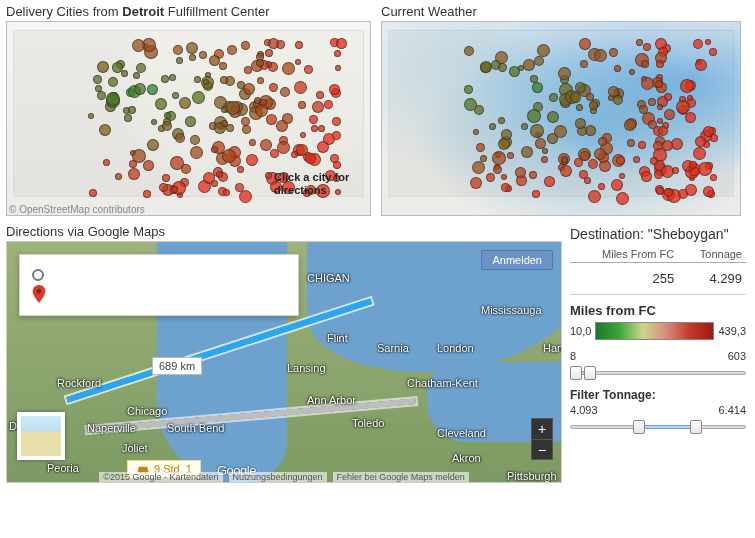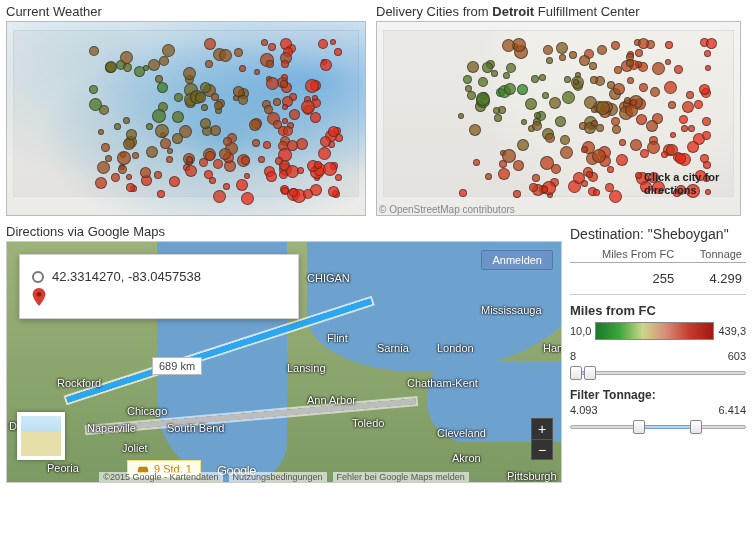--- a/index.html
+++ b/index.html
@@ -103,20 +103,222 @@
   .slider .track { position:absolute; left:0; right:0; top:7px; height:4px; background:#ddd; border:1px solid #aaa; border-radius:2px; }
   .slider .fill { position:absolute; top:7px; height:4px; background:#bcd3ec; border:1px solid #6fa3d6; border-radius:2px; }
   .slider .thumb { position:absolute; top:2px; width:12px; height:14px; background:linear-gradient(#fff,#e6e6e6); border:1px solid #888; border-radius:2px; cursor:pointer; }
 </style>
 </head>
 <body>
 
 <div class="page">
 
   <div class="row-top">
+    <div class="panel">
+      <div class="panel-title">
+        <span>Delivery Cities from </span><b>Detroit</b><span> Fulfillment Center</span>
+      </div>
+      <div class="mapbox" id="map1">
+        <div class="base-shape"></div>
+        <div class="dots" id="dots1">
+            <span style="left: 60.3126%; top: 52.8632%; width: 8px; height: 8px; background: rgba(135, 88, 30, 0.75);"></span>
+            <span style="left: 57.1503%; top: 48.5106%; width: 13px; height: 13px; background: rgba(117, 97, 31, 0.75);"></span>
+            <span style="left: 66.7748%; top: 40.8659%; width: 12px; height: 12px; background: rgba(148, 81, 28, 0.75);"></span>
+            <span style="left: 71.0989%; top: 14.1265%; width: 8px; height: 8px; background: rgba(188, 61, 24, 0.75);"></span>
+            <span style="left: 72.0112%; top: 20.6382%; width: 10px; height: 10px; background: rgba(185, 62, 24, 0.75);"></span>
+            <span style="left: 37.8301%; top: 12.0058%; width: 14px; height: 14px; background: rgba(151, 79, 28, 0.75);"></span>
+            <span style="left: 33.3453%; top: 43.5381%; width: 8px; height: 8px; background: rgba(106, 102, 32, 0.75);"></span>
+            <span style="left: 55.5218%; top: 52.025%; width: 8px; height: 8px; background: rgba(149, 81, 28, 0.75);"></span>
+            <span style="left: 37.3709%; top: 86.8495%; width: 8px; height: 8px; background: rgba(218, 46, 21, 0.75);"></span>
+            <span style="left: 64.0355%; top: 34.4311%; width: 12px; height: 12px; background: rgba(131, 90, 30, 0.75);"></span>
+            <span style="left: 50.8406%; top: 36.0045%; width: 13px; height: 13px; background: rgba(85, 113, 35, 0.75);"></span>
+            <span style="left: 42.6314%; top: 78.7301%; width: 8px; height: 8px; background: rgba(196, 57, 23, 0.75);"></span>
+            <span style="left: 67.6429%; top: 40.1389%; width: 11px; height: 11px; background: rgba(174, 68, 26, 0.75);"></span>
+            <span style="left: 34.6035%; top: 25.9098%; width: 7px; height: 7px; background: rgba(82, 114, 35, 0.75);"></span>
+            <span style="left: 26.9522%; top: 40.9811%; width: 11px; height: 11px; background: rgba(96, 107, 33, 0.75);"></span>
+            <span style="left: 89.1641%; top: 33.9949%; width: 10px; height: 10px; background: rgba(225, 42, 20, 0.75);"></span>
+            <span style="left: 56.8545%; top: 75.0744%; width: 10px; height: 10px; background: rgba(199, 56, 23, 0.75);"></span>
+            <span style="left: 44.5248%; top: 26.9359%; width: 7px; height: 7px; background: rgba(107, 101, 32, 0.75);"></span>
+            <span style="left: 44.9889%; top: 69.3323%; width: 14px; height: 14px; background: rgba(187, 61, 24, 0.75);"></span>
+            <span style="left: 87.4965%; top: 76.8316%; width: 11px; height: 11px; background: rgba(230, 40, 20, 0.75);"></span>
+            <span style="left: 64.5227%; top: 9.92764%; width: 9px; height: 9px; background: rgba(170, 70, 26, 0.75);"></span>
+            <span style="left: 40.8519%; top: 39.4846%; width: 12px; height: 12px; background: rgba(88, 111, 34, 0.75);"></span>
+            <span style="left: 44.721%; top: 84.5147%; width: 9px; height: 9px; background: rgba(192, 59, 24, 0.75);"></span>
+            <span style="left: 66.5402%; top: 43.2898%; width: 14px; height: 14px; background: rgba(139, 86, 29, 0.75);"></span>
+            <span style="left: 58.0302%; top: 77.785%; width: 10px; height: 10px; background: rgba(215, 48, 22, 0.75);"></span>
+            <span style="left: 33.7056%; top: 71.4571%; width: 8px; height: 8px; background: rgba(192, 59, 24, 0.75);"></span>
+            <span style="left: 24.7446%; top: 20.3556%; width: 12px; height: 12px; background: rgba(123, 94, 31, 0.75);"></span>
+            <span style="left: 71.2801%; top: 77.5669%; width: 13px; height: 13px; background: rgba(220, 45, 21, 0.75);"></span>
+            <span style="left: 37.235%; top: 10.9921%; width: 6px; height: 6px; background: rgba(111, 99, 32, 0.75);"></span>
+            <span style="left: 63.3871%; top: 74.4585%; width: 7px; height: 7px; background: rgba(228, 41, 20, 0.75);"></span>
+            <span style="left: 60.5516%; top: 12.1636%; width: 10px; height: 10px; background: rgba(154, 78, 28, 0.75);"></span>
+            <span style="left: 28.4529%; top: 36.453%; width: 8px; height: 8px; background: rgba(63, 124, 37, 0.75);"></span>
+            <span style="left: 79.3316%; top: 18.9318%; width: 6px; height: 6px; background: rgba(189, 60, 24, 0.75);"></span>
+            <span style="left: 68.9842%; top: 14.9084%; width: 7px; height: 7px; background: rgba(177, 67, 25, 0.75);"></span>
+            <span style="left: 59.4888%; top: 41.1732%; width: 12px; height: 12px; background: rgba(111, 99, 32, 0.75);"></span>
+            <span style="left: 57.7036%; top: 67.1087%; width: 13px; height: 13px; background: rgba(173, 69, 26, 0.75);"></span>
+            <span style="left: 74.8148%; top: 59.1348%; width: 9px; height: 9px; background: rgba(192, 59, 24, 0.75);"></span>
+            <span style="left: 29.6158%; top: 78.4859%; width: 7px; height: 7px; background: rgba(174, 68, 26, 0.75);"></span>
+            <span style="left: 38.6253%; top: 32.3227%; width: 11px; height: 11px; background: rgba(46, 132, 38, 0.75);"></span>
+            <span style="left: 56.9021%; top: 38.1759%; width: 13px; height: 13px; background: rgba(128, 91, 30, 0.75);"></span>
+            <span style="left: 62.8004%; top: 41.7246%; width: 13px; height: 13px; background: rgba(128, 91, 30, 0.75);"></span>
+            <span style="left: 71.3858%; top: 47.9071%; width: 11px; height: 11px; background: rgba(199, 56, 23, 0.75);"></span>
+            <span style="left: 58.1755%; top: 85.3652%; width: 9px; height: 9px; background: rgba(230, 40, 20, 0.75);"></span>
+            <span style="left: 60.7913%; top: 64.2226%; width: 13px; height: 13px; background: rgba(194, 58, 24, 0.75);"></span>
+            <span style="left: 63.9071%; top: 87.1951%; width: 13px; height: 13px; background: rgba(230, 40, 20, 0.75);"></span>
+            <span style="left: 56.9508%; top: 14.036%; width: 10px; height: 10px; background: rgba(176, 67, 25, 0.75);"></span>
+            <span style="left: 70.776%; top: 39.3131%; width: 12px; height: 12px; background: rgba(183, 64, 25, 0.75);"></span>
+            <span style="left: 61.0954%; top: 43.5202%; width: 12px; height: 12px; background: rgba(162, 74, 27, 0.75);"></span>
+            <span style="left: 27.3289%; top: 37.5216%; width: 14px; height: 14px; background: rgba(79, 115, 35, 0.75);"></span>
+            <span style="left: 71.1874%; top: 20.3296%; width: 7px; height: 7px; background: rgba(189, 61, 24, 0.75);"></span>
+            <span style="left: 39.6965%; top: 50.2157%; width: 6px; height: 6px; background: rgba(97, 107, 33, 0.75);"></span>
+            <span style="left: 89.4176%; top: 49.1553%; width: 9px; height: 9px; background: rgba(212, 49, 22, 0.75);"></span>
+            <span style="left: 38.4349%; top: 60.6053%; width: 12px; height: 12px; background: rgba(124, 93, 31, 0.75);"></span>
+            <span style="left: 47.5435%; top: 80.6149%; width: 9px; height: 9px; background: rgba(211, 49, 22, 0.75);"></span>
+            <span style="left: 81.7339%; top: 22.2706%; width: 9px; height: 9px; background: rgba(202, 54, 23, 0.75);"></span>
+            <span style="left: 85.5586%; top: 53.4736%; width: 7px; height: 7px; background: rgba(207, 52, 22, 0.75);"></span>
+            <span style="left: 59.9388%; top: 28.0511%; width: 10px; height: 10px; background: rgba(133, 89, 30, 0.75);"></span>
+            <span style="left: 49.3467%; top: 10.2006%; width: 12px; height: 12px; background: rgba(125, 93, 31, 0.75);"></span>
+            <span style="left: 58.0279%; top: 52.2678%; width: 7px; height: 7px; background: rgba(167, 71, 26, 0.75);"></span>
+            <span style="left: 54.54%; top: 25.8577%; width: 6px; height: 6px; background: rgba(119, 96, 31, 0.75);"></span>
+            <span style="left: 33.8829%; top: 66.2788%; width: 6px; height: 6px; background: rgba(173, 69, 26, 0.75);"></span>
+            <span style="left: 63.3691%; top: 30.3213%; width: 8px; height: 8px; background: rgba(139, 85, 29, 0.75);"></span>
+            <span style="left: 75.771%; top: 47.368%; width: 11px; height: 11px; background: rgba(178, 66, 25, 0.75);"></span>
+            <span style="left: 85.1262%; top: 83.8385%; width: 14px; height: 14px; background: rgba(230, 40, 20, 0.75);"></span>
+            <span style="left: 80.0648%; top: 40.9674%; width: 8px; height: 8px; background: rgba(180, 65, 25, 0.75);"></span>
+            <span style="left: 34.4405%; top: 65.9153%; width: 14px; height: 14px; background: rgba(158, 76, 27, 0.75);"></span>
+            <span style="left: 45.4123%; top: 36.213%; width: 7px; height: 7px; background: rgba(80, 115, 35, 0.75);"></span>
+            <span style="left: 87.1076%; top: 57.5394%; width: 12px; height: 12px; background: rgba(230, 40, 20, 0.75);"></span>
+            <span style="left: 45.4299%; top: 54.833%; width: 12px; height: 12px; background: rgba(108, 101, 32, 0.75);"></span>
+            <span style="left: 89.5443%; top: 56.7356%; width: 9px; height: 9px; background: rgba(230, 40, 20, 0.75);"></span>
+            <span style="left: 64.6452%; top: 53.3707%; width: 9px; height: 9px; background: rgba(148, 81, 28, 0.75);"></span>
+            <span style="left: 81.4848%; top: 67.4544%; width: 10px; height: 10px; background: rgba(230, 40, 20, 0.75);"></span>
+            <span style="left: 68.103%; top: 38.7397%; width: 7px; height: 7px; background: rgba(141, 85, 29, 0.75);"></span>
+            <span style="left: 52.6653%; top: 81.7946%; width: 13px; height: 13px; background: rgba(228, 41, 20, 0.75);"></span>
+            <span style="left: 57.603%; top: 77.1128%; width: 7px; height: 7px; background: rgba(205, 52, 22, 0.75);"></span>
+            <span style="left: 85.2119%; top: 35.5586%; width: 8px; height: 8px; background: rgba(203, 53, 23, 0.75);"></span>
+            <span style="left: 27.2595%; top: 36.1444%; width: 14px; height: 14px; background: rgba(72, 119, 36, 0.75);"></span>
+            <span style="left: 80.7825%; top: 57.1416%; width: 6px; height: 6px; background: rgba(220, 45, 21, 0.75);"></span>
+            <span style="left: 58.4656%; top: 20.5257%; width: 8px; height: 8px; background: rgba(142, 84, 29, 0.75);"></span>
+            <span style="left: 42.9351%; top: 49.7534%; width: 8px; height: 8px; background: rgba(112, 99, 32, 0.75);"></span>
+            <span style="left: 66.5832%; top: 60.8741%; width: 7px; height: 7px; background: rgba(185, 62, 24, 0.75);"></span>
+            <span style="left: 22.2966%; top: 46.9743%; width: 6px; height: 6px; background: rgba(109, 101, 32, 0.75);"></span>
+            <span style="left: 68.704%; top: 15.9551%; width: 8px; height: 8px; background: rgba(158, 76, 27, 0.75);"></span>
+            <span style="left: 56.4231%; top: 61.6437%; width: 13px; height: 13px; background: rgba(187, 61, 24, 0.75);"></span>
+            <span style="left: 37.1152%; top: 8.23765%; width: 14px; height: 14px; background: rgba(158, 76, 27, 0.75);"></span>
+            <span style="left: 82.8241%; top: 68.0826%; width: 13px; height: 13px; background: rgba(230, 40, 20, 0.75);"></span>
+            <span style="left: 24.2397%; top: 32.7836%; width: 7px; height: 7px; background: rgba(96, 107, 33, 0.75);"></span>
+            <span style="left: 69.3957%; top: 37.6492%; width: 14px; height: 14px; background: rgba(155, 77, 27, 0.75);"></span>
+            <span style="left: 67.1731%; top: 19.4695%; width: 12px; height: 12px; background: rgba(178, 66, 25, 0.75);"></span>
+            <span style="left: 23.6608%; top: 27.6272%; width: 9px; height: 9px; background: rgba(79, 115, 35, 0.75);"></span>
+            <span style="left: 27.7902%; top: 28.5422%; width: 10px; height: 10px; background: rgba(86, 112, 34, 0.75);"></span>
+            <span style="left: 62.7971%; top: 83.4489%; width: 9px; height: 9px; background: rgba(213, 48, 22, 0.75);"></span>
+            <span style="left: 30.0148%; top: 19.5079%; width: 9px; height: 9px; background: rgba(89, 110, 34, 0.75);"></span>
+            <span style="left: 32.67%; top: 34.25%; width: 9px; height: 9px; background: rgba(43, 134, 39, 0.75);"></span>
+            <span style="left: 48.0459%; top: 73.3543%; width: 10px; height: 10px; background: rgba(183, 64, 25, 0.75);"></span>
+            <span style="left: 85.3547%; top: 61.7589%; width: 12px; height: 12px; background: rgba(230, 40, 20, 0.75);"></span>
+            <span style="left: 58.6105%; top: 28.106%; width: 8px; height: 8px; background: rgba(148, 81, 28, 0.75);"></span>
+            <span style="left: 68.4256%; top: 42.5189%; width: 13px; height: 13px; background: rgba(163, 74, 27, 0.75);"></span>
+            <span style="left: 32.2002%; top: 47.7136%; width: 8px; height: 8px; background: rgba(93, 109, 34, 0.75);"></span>
+            <span style="left: 78.6936%; top: 63.4434%; width: 12px; height: 12px; background: rgba(207, 52, 22, 0.75);"></span>
+            <span style="left: 31.8716%; top: 44.2761%; width: 7px; height: 7px; background: rgba(99, 105, 33, 0.75);"></span>
+            <span style="left: 54.0374%; top: 30.7054%; width: 10px; height: 10px; background: rgba(92, 109, 34, 0.75);"></span>
+            <span style="left: 75.305%; top: 33.5957%; width: 10px; height: 10px; background: rgba(161, 75, 27, 0.75);"></span>
+            <span style="left: 57.1434%; top: 51.9592%; width: 12px; height: 12px; background: rgba(120, 95, 31, 0.75);"></span>
+            <span style="left: 56.1749%; top: 64.0676%; width: 7px; height: 7px; background: rgba(183, 63, 25, 0.75);"></span>
+            <span style="left: 89.7975%; top: 71.8961%; width: 8px; height: 8px; background: rgba(230, 40, 20, 0.75);"></span>
+            <span style="left: 47.26%; top: 38.9016%; width: 12px; height: 12px; background: rgba(116, 97, 31, 0.75);"></span>
+            <span style="left: 83.9683%; top: 41.1334%; width: 12px; height: 12px; background: rgba(207, 51, 22, 0.75);"></span>
+            <span style="left: 37.3437%; top: 71.678%; width: 11px; height: 11px; background: rgba(176, 67, 25, 0.75);"></span>
+            <span style="left: 50.3727%; top: 58.4366%; width: 10px; height: 10px; background: rgba(124, 93, 31, 0.75);"></span>
+            <span style="left: 52.831%; top: 15.2363%; width: 8px; height: 8px; background: rgba(141, 84, 29, 0.75);"></span>
+            <span style="left: 22.6717%; top: 86.2747%; width: 8px; height: 8px; background: rgba(230, 40, 20, 0.75);"></span>
+            <span style="left: 42.7692%; top: 83.8975%; width: 12px; height: 12px; background: rgba(200, 55, 23, 0.75);"></span>
+            <span style="left: 69.5936%; top: 39.7095%; width: 7px; height: 7px; background: rgba(184, 63, 25, 0.75);"></span>
+            <span style="left: 34.4166%; top: 9.01955%; width: 13px; height: 13px; background: rgba(150, 80, 28, 0.75);"></span>
+            <span style="left: 70.9089%; top: 8.61763%; width: 7px; height: 7px; background: rgba(173, 68, 26, 0.75);"></span>
+            <span style="left: 46.7509%; top: 87.8865%; width: 6px; height: 6px; background: rgba(204, 53, 23, 0.75);"></span>
+            <span style="left: 41.7285%; top: 53.2459%; width: 7px; height: 7px; background: rgba(123, 94, 31, 0.75);"></span>
+            <span style="left: 43.7454%; top: 45.9304%; width: 10px; height: 10px; background: rgba(79, 115, 35, 0.75);"></span>
+            <span style="left: 25.2281%; top: 53.1005%; width: 12px; height: 12px; background: rgba(131, 89, 30, 0.75);"></span>
+            <span style="left: 88.8166%; top: 32.287%; width: 11px; height: 11px; background: rgba(230, 40, 20, 0.75);"></span>
+            <span style="left: 74.0436%; top: 9.16907%; width: 9px; height: 9px; background: rgba(186, 62, 24, 0.75);"></span>
+            <span style="left: 61.2823%; top: 68.6848%; width: 12px; height: 12px; background: rgba(196, 57, 23, 0.75);"></span>
+            <span style="left: 89.924%; top: 79.4763%; width: 7px; height: 7px; background: rgba(230, 40, 20, 0.75);"></span>
+            <span style="left: 72.1402%; top: 31.667%; width: 9px; height: 9px; background: rgba(189, 60, 24, 0.75);"></span>
+            <span style="left: 53.3838%; top: 27.9729%; width: 13px; height: 13px; background: rgba(109, 101, 32, 0.75);"></span>
+            <span style="left: 88.8589%; top: 8.14712%; width: 9px; height: 9px; background: rgba(230, 40, 20, 0.75);"></span>
+            <span style="left: 81.6419%; top: 86.7575%; width: 8px; height: 8px; background: rgba(230, 40, 20, 0.75);"></span>
+            <span style="left: 50.3884%; top: 64.298%; width: 13px; height: 13px; background: rgba(164, 73, 27, 0.75);"></span>
+            <span style="left: 64.9709%; top: 31.6327%; width: 12px; height: 12px; background: rgba(167, 71, 26, 0.75);"></span>
+            <span style="left: 82.0355%; top: 67.774%; width: 11px; height: 11px; background: rgba(230, 40, 20, 0.75);"></span>
+            <span style="left: 26.5358%; top: 70.9935%; width: 7px; height: 7px; background: rgba(198, 56, 23, 0.75);"></span>
+            <span style="left: 58.8999%; top: 43.2665%; width: 7px; height: 7px; background: rgba(130, 90, 30, 0.75);"></span>
+            <span style="left: 51.4442%; top: 28.0497%; width: 7px; height: 7px; background: rgba(99, 105, 33, 0.75);"></span>
+            <span style="left: 35.6176%; top: 21.3927%; width: 10px; height: 10px; background: rgba(87, 111, 34, 0.75);"></span>
+            <span style="left: 50.0113%; top: 16.3817%; width: 7px; height: 7px; background: rgba(141, 85, 29, 0.75);"></span>
+            <span style="left: 29.0282%; top: 20.918%; width: 11px; height: 11px; background: rgba(84, 113, 35, 0.75);"></span>
+            <span style="left: 49.1513%; top: 48.8289%; width: 11px; height: 11px; background: rgba(97, 106, 33, 0.75);"></span>
+            <span style="left: 82.3409%; top: 84.3117%; width: 10px; height: 10px; background: rgba(230, 40, 20, 0.75);"></span>
+            <span style="left: 69.5306%; top: 19.7123%; width: 10px; height: 10px; background: rgba(196, 57, 23, 0.75);"></span>
+            <span style="left: 43.3288%; top: 46.6355%; width: 7px; height: 7px; background: rgba(79, 115, 35, 0.75);"></span>
+            <span style="left: 69.8065%; top: 60.3899%; width: 12px; height: 12px; background: rgba(178, 66, 25, 0.75);"></span>
+            <span style="left: 74.5832%; top: 77.7658%; width: 11px; height: 11px; background: rgba(230, 40, 20, 0.75);"></span>
+            <span style="left: 65.8777%; top: 68.1457%; width: 12px; height: 12px; background: rgba(220, 45, 21, 0.75);"></span>
+            <span style="left: 53.9677%; top: 77.9496%; width: 12px; height: 12px; background: rgba(217, 47, 21, 0.75);"></span>
+            <span style="left: 90.5599%; top: 8.41187%; width: 11px; height: 11px; background: rgba(230, 40, 20, 0.75);"></span>
+            <span style="left: 90.4466%; top: 86.6931%; width: 6px; height: 6px; background: rgba(230, 40, 20, 0.75);"></span>
+            <span style="left: 79.0446%; top: 30.3241%; width: 13px; height: 13px; background: rgba(205, 53, 23, 0.75);"></span>
+            <span style="left: 31.3096%; top: 24.9839%; width: 7px; height: 7px; background: rgba(104, 103, 33, 0.75);"></span>
+            <span style="left: 33.2325%; top: 75.6108%; width: 12px; height: 12px; background: rgba(200, 55, 23, 0.75);"></span>
+            <span style="left: 59.0445%; top: 50.8467%; width: 7px; height: 7px; background: rgba(156, 77, 27, 0.75);"></span>
+            <span style="left: 75.7953%; top: 20.8152%; width: 13px; height: 13px; background: rgba(175, 68, 26, 0.75);"></span>
+            <span style="left: 71.8348%; top: 8.23217%; width: 11px; height: 11px; background: rgba(186, 62, 24, 0.75);"></span>
+            <span style="left: 33.2725%; top: 32.8508%; width: 13px; height: 13px; background: rgba(60, 125, 37, 0.75);"></span>
+            <span style="left: 64.4982%; top: 49.239%; width: 9px; height: 9px; background: rgba(173, 69, 26, 0.75);"></span>
+            <span style="left: 46.6426%; top: 17.8906%; width: 7px; height: 7px; background: rgba(102, 104, 33, 0.75);"></span>
+            <span style="left: 54.067%; top: 29.6698%; width: 6px; height: 6px; background: rgba(123, 94, 31, 0.75);"></span>
+            <span style="left: 41.7804%; top: 83.5888%; width: 9px; height: 9px; background: rgba(205, 53, 23, 0.75);"></span>
+            <span style="left: 71.1043%; top: 77.9194%; width: 7px; height: 7px; background: rgba(220, 45, 21, 0.75);"></span>
+            <span style="left: 90.1769%; top: 14.6368%; width: 7px; height: 7px; background: rgba(230, 40, 20, 0.75);"></span>
+            <span style="left: 55.5112%; top: 17.1979%; width: 11px; height: 11px; background: rgba(146, 82, 28, 0.75);"></span>
+            <span style="left: 56.2204%; top: 81.6519%; width: 7px; height: 7px; background: rgba(202, 54, 23, 0.75);"></span>
+            <span style="left: 61.5991%; top: 41.0854%; width: 12px; height: 12px; background: rgba(157, 76, 27, 0.75);"></span>
+            <span style="left: 79.662%; top: 63.3995%; width: 12px; height: 12px; background: rgba(204, 53, 23, 0.75);"></span>
+            <span style="left: 45.3695%; top: 82.4215%; width: 14px; height: 14px; background: rgba(217, 46, 21, 0.75);"></span>
+            <span style="left: 72.3195%; top: 82.3488%; width: 12px; height: 12px; background: rgba(230, 40, 20, 0.75);"></span>
+            <span style="left: 24.778%; top: 35.5271%; width: 9px; height: 9px; background: rgba(92, 109, 34, 0.75);"></span>
+            <span style="left: 83.6606%; top: 53.5614%; width: 7px; height: 7px; background: rgba(211, 49, 22, 0.75);"></span>
+            <span style="left: 34.9467%; top: 31.7603%; width: 12px; height: 12px; background: rgba(72, 119, 36, 0.75);"></span>
+            <span style="left: 78.2017%; top: 66.9139%; width: 7px; height: 7px; background: rgba(230, 40, 20, 0.75);"></span>
+            <span style="left: 83.3126%; top: 48.405%; width: 9px; height: 9px; background: rgba(230, 40, 20, 0.75);"></span>
+            <span style="left: 65.2973%; top: 22.6533%; width: 8px; height: 8px; background: rgba(177, 67, 25, 0.75);"></span>
+            <span style="left: 74.0404%; top: 50.8933%; width: 12px; height: 12px; background: rgba(170, 70, 26, 0.75);"></span>
+            <span style="left: 87.373%; top: 40.2857%; width: 9px; height: 9px; background: rgba(230, 40, 20, 0.75);"></span>
+            <span style="left: 68.8828%; top: 28.3611%; width: 7px; height: 7px; background: rgba(163, 74, 27, 0.75);"></span>
+            <span style="left: 60.2045%; top: 40.7987%; width: 14px; height: 14px; background: rgba(136, 87, 29, 0.75);"></span>
+            <span style="left: 75.8535%; top: 82.5367%; width: 13px; height: 13px; background: rgba(230, 40, 20, 0.75);"></span>
+            <span style="left: 90.3033%; top: 22.2171%; width: 6px; height: 6px; background: rgba(218, 46, 21, 0.75);"></span>
+            <span style="left: 79.3963%; top: 9.96331%; width: 8px; height: 8px; background: rgba(217, 47, 21, 0.75);"></span>
+            <span style="left: 88.87%; top: 68.4914%; width: 9px; height: 9px; background: rgba(230, 40, 20, 0.75);"></span>
+            <span style="left: 46.4119%; top: 57.5545%; width: 10px; height: 10px; background: rgba(138, 86, 29, 0.75);"></span>
+            <span style="left: 45.6699%; top: 11.7205%; width: 10px; height: 10px; background: rgba(150, 80, 28, 0.75);"></span>
+            <span style="left: 42.7821%; top: 51.4832%; width: 10px; height: 10px; background: rgba(122, 94, 31, 0.75);"></span>
+            <span style="left: 42.327%; top: 27.7068%; width: 8px; height: 8px; background: rgba(82, 114, 35, 0.75);"></span>
+            <span style="left: 68.6974%; top: 19.4036%; width: 8px; height: 8px; background: rgba(150, 80, 28, 0.75);"></span>
+            <span style="left: 45.1012%; top: 84.8453%; width: 7px; height: 7px; background: rgba(215, 48, 22, 0.75);"></span>
+            <span style="left: 59.3332%; top: 66.0072%; width: 14px; height: 14px; background: rgba(170, 70, 26, 0.75);"></span>
+            <span style="left: 59.4785%; top: 86.346%; width: 7px; height: 7px; background: rgba(230, 40, 20, 0.75);"></span>
+            <span style="left: 74.4151%; top: 61.9112%; width: 13px; height: 13px; background: rgba(186, 62, 24, 0.75);"></span>
+            <span style="left: 72.4998%; top: 65.7891%; width: 9px; height: 9px; background: rgba(230, 40, 20, 0.75);"></span>
+          </div>
+        <div class="hint" style="width:90px;">Click a city for directions</div>
+        <div class="osm">© OpenStreetMap contributors</div>
+      </div>
+    </div>
     <div class="panel">
       <div class="panel-title">Current Weather</div>
       <div class="mapbox weather" id="map2">
         <div class="base-shape"></div>
         <div class="weatherlayer"></div>
         <div class="dots" id="dots2">
             <span style="left: 75.599%; top: 54.0998%; width: 10px; height: 10px; background: rgba(218, 46, 21, 0.75);"></span>
             <span style="left: 33.3403%; top: 78.8831%; width: 6px; height: 6px; background: rgba(183, 63, 25, 0.75);"></span>
             <span style="left: 54.8137%; top: 32.226%; width: 13px; height: 13px; background: rgba(133, 88, 30, 0.75);"></span>
             <span style="left: 31.627%; top: 67.215%; width: 6px; height: 6px; background: rgba(169, 71, 26, 0.75);"></span>
@@ -302,222 +504,20 @@
             <span style="left: 85.8922%; top: 71.9064%; width: 8px; height: 8px; background: rgba(230, 40, 20, 0.75);"></span>
             <span style="left: 37.1308%; top: 74.9612%; width: 11px; height: 11px; background: rgba(173, 69, 26, 0.75);"></span>
             <span style="left: 76.207%; top: 30.2795%; width: 8px; height: 8px; background: rgba(187, 62, 24, 0.75);"></span>
             <span style="left: 72.3823%; top: 28.7253%; width: 13px; height: 13px; background: rgba(191, 60, 24, 0.75);"></span>
             <span style="left: 50.0544%; top: 69.311%; width: 7px; height: 7px; background: rgba(169, 70, 26, 0.75);"></span>
             <span style="left: 67.7126%; top: 50.3083%; width: 12px; height: 12px; background: rgba(150, 80, 28, 0.75);"></span>
             <span style="left: 76.9956%; top: 53.6924%; width: 10px; height: 10px; background: rgba(203, 53, 23, 0.75);"></span>
           </div>
       </div>
     </div>
-    <div class="panel">
-      <div class="panel-title">
-        <span>Delivery Cities from </span><b>Detroit</b><span> Fulfillment Center</span>
-      </div>
-      <div class="mapbox" id="map1">
-        <div class="base-shape"></div>
-        <div class="dots" id="dots1">
-            <span style="left: 60.3126%; top: 52.8632%; width: 8px; height: 8px; background: rgba(135, 88, 30, 0.75);"></span>
-            <span style="left: 57.1503%; top: 48.5106%; width: 13px; height: 13px; background: rgba(117, 97, 31, 0.75);"></span>
-            <span style="left: 66.7748%; top: 40.8659%; width: 12px; height: 12px; background: rgba(148, 81, 28, 0.75);"></span>
-            <span style="left: 71.0989%; top: 14.1265%; width: 8px; height: 8px; background: rgba(188, 61, 24, 0.75);"></span>
-            <span style="left: 72.0112%; top: 20.6382%; width: 10px; height: 10px; background: rgba(185, 62, 24, 0.75);"></span>
-            <span style="left: 37.8301%; top: 12.0058%; width: 14px; height: 14px; background: rgba(151, 79, 28, 0.75);"></span>
-            <span style="left: 33.3453%; top: 43.5381%; width: 8px; height: 8px; background: rgba(106, 102, 32, 0.75);"></span>
-            <span style="left: 55.5218%; top: 52.025%; width: 8px; height: 8px; background: rgba(149, 81, 28, 0.75);"></span>
-            <span style="left: 37.3709%; top: 86.8495%; width: 8px; height: 8px; background: rgba(218, 46, 21, 0.75);"></span>
-            <span style="left: 64.0355%; top: 34.4311%; width: 12px; height: 12px; background: rgba(131, 90, 30, 0.75);"></span>
-            <span style="left: 50.8406%; top: 36.0045%; width: 13px; height: 13px; background: rgba(85, 113, 35, 0.75);"></span>
-            <span style="left: 42.6314%; top: 78.7301%; width: 8px; height: 8px; background: rgba(196, 57, 23, 0.75);"></span>
-            <span style="left: 67.6429%; top: 40.1389%; width: 11px; height: 11px; background: rgba(174, 68, 26, 0.75);"></span>
-            <span style="left: 34.6035%; top: 25.9098%; width: 7px; height: 7px; background: rgba(82, 114, 35, 0.75);"></span>
-            <span style="left: 26.9522%; top: 40.9811%; width: 11px; height: 11px; background: rgba(96, 107, 33, 0.75);"></span>
-            <span style="left: 89.1641%; top: 33.9949%; width: 10px; height: 10px; background: rgba(225, 42, 20, 0.75);"></span>
-            <span style="left: 56.8545%; top: 75.0744%; width: 10px; height: 10px; background: rgba(199, 56, 23, 0.75);"></span>
-            <span style="left: 44.5248%; top: 26.9359%; width: 7px; height: 7px; background: rgba(107, 101, 32, 0.75);"></span>
-            <span style="left: 44.9889%; top: 69.3323%; width: 14px; height: 14px; background: rgba(187, 61, 24, 0.75);"></span>
-            <span style="left: 87.4965%; top: 76.8316%; width: 11px; height: 11px; background: rgba(230, 40, 20, 0.75);"></span>
-            <span style="left: 64.5227%; top: 9.92764%; width: 9px; height: 9px; background: rgba(170, 70, 26, 0.75);"></span>
-            <span style="left: 40.8519%; top: 39.4846%; width: 12px; height: 12px; background: rgba(88, 111, 34, 0.75);"></span>
-            <span style="left: 44.721%; top: 84.5147%; width: 9px; height: 9px; background: rgba(192, 59, 24, 0.75);"></span>
-            <span style="left: 66.5402%; top: 43.2898%; width: 14px; height: 14px; background: rgba(139, 86, 29, 0.75);"></span>
-            <span style="left: 58.0302%; top: 77.785%; width: 10px; height: 10px; background: rgba(215, 48, 22, 0.75);"></span>
-            <span style="left: 33.7056%; top: 71.4571%; width: 8px; height: 8px; background: rgba(192, 59, 24, 0.75);"></span>
-            <span style="left: 24.7446%; top: 20.3556%; width: 12px; height: 12px; background: rgba(123, 94, 31, 0.75);"></span>
-            <span style="left: 71.2801%; top: 77.5669%; width: 13px; height: 13px; background: rgba(220, 45, 21, 0.75);"></span>
-            <span style="left: 37.235%; top: 10.9921%; width: 6px; height: 6px; background: rgba(111, 99, 32, 0.75);"></span>
-            <span style="left: 63.3871%; top: 74.4585%; width: 7px; height: 7px; background: rgba(228, 41, 20, 0.75);"></span>
-            <span style="left: 60.5516%; top: 12.1636%; width: 10px; height: 10px; background: rgba(154, 78, 28, 0.75);"></span>
-            <span style="left: 28.4529%; top: 36.453%; width: 8px; height: 8px; background: rgba(63, 124, 37, 0.75);"></span>
-            <span style="left: 79.3316%; top: 18.9318%; width: 6px; height: 6px; background: rgba(189, 60, 24, 0.75);"></span>
-            <span style="left: 68.9842%; top: 14.9084%; width: 7px; height: 7px; background: rgba(177, 67, 25, 0.75);"></span>
-            <span style="left: 59.4888%; top: 41.1732%; width: 12px; height: 12px; background: rgba(111, 99, 32, 0.75);"></span>
-            <span style="left: 57.7036%; top: 67.1087%; width: 13px; height: 13px; background: rgba(173, 69, 26, 0.75);"></span>
-            <span style="left: 74.8148%; top: 59.1348%; width: 9px; height: 9px; background: rgba(192, 59, 24, 0.75);"></span>
-            <span style="left: 29.6158%; top: 78.4859%; width: 7px; height: 7px; background: rgba(174, 68, 26, 0.75);"></span>
-            <span style="left: 38.6253%; top: 32.3227%; width: 11px; height: 11px; background: rgba(46, 132, 38, 0.75);"></span>
-            <span style="left: 56.9021%; top: 38.1759%; width: 13px; height: 13px; background: rgba(128, 91, 30, 0.75);"></span>
-            <span style="left: 62.8004%; top: 41.7246%; width: 13px; height: 13px; background: rgba(128, 91, 30, 0.75);"></span>
-            <span style="left: 71.3858%; top: 47.9071%; width: 11px; height: 11px; background: rgba(199, 56, 23, 0.75);"></span>
-            <span style="left: 58.1755%; top: 85.3652%; width: 9px; height: 9px; background: rgba(230, 40, 20, 0.75);"></span>
-            <span style="left: 60.7913%; top: 64.2226%; width: 13px; height: 13px; background: rgba(194, 58, 24, 0.75);"></span>
-            <span style="left: 63.9071%; top: 87.1951%; width: 13px; height: 13px; background: rgba(230, 40, 20, 0.75);"></span>
-            <span style="left: 56.9508%; top: 14.036%; width: 10px; height: 10px; background: rgba(176, 67, 25, 0.75);"></span>
-            <span style="left: 70.776%; top: 39.3131%; width: 12px; height: 12px; background: rgba(183, 64, 25, 0.75);"></span>
-            <span style="left: 61.0954%; top: 43.5202%; width: 12px; height: 12px; background: rgba(162, 74, 27, 0.75);"></span>
-            <span style="left: 27.3289%; top: 37.5216%; width: 14px; height: 14px; background: rgba(79, 115, 35, 0.75);"></span>
-            <span style="left: 71.1874%; top: 20.3296%; width: 7px; height: 7px; background: rgba(189, 61, 24, 0.75);"></span>
-            <span style="left: 39.6965%; top: 50.2157%; width: 6px; height: 6px; background: rgba(97, 107, 33, 0.75);"></span>
-            <span style="left: 89.4176%; top: 49.1553%; width: 9px; height: 9px; background: rgba(212, 49, 22, 0.75);"></span>
-            <span style="left: 38.4349%; top: 60.6053%; width: 12px; height: 12px; background: rgba(124, 93, 31, 0.75);"></span>
-            <span style="left: 47.5435%; top: 80.6149%; width: 9px; height: 9px; background: rgba(211, 49, 22, 0.75);"></span>
-            <span style="left: 81.7339%; top: 22.2706%; width: 9px; height: 9px; background: rgba(202, 54, 23, 0.75);"></span>
-            <span style="left: 85.5586%; top: 53.4736%; width: 7px; height: 7px; background: rgba(207, 52, 22, 0.75);"></span>
-            <span style="left: 59.9388%; top: 28.0511%; width: 10px; height: 10px; background: rgba(133, 89, 30, 0.75);"></span>
-            <span style="left: 49.3467%; top: 10.2006%; width: 12px; height: 12px; background: rgba(125, 93, 31, 0.75);"></span>
-            <span style="left: 58.0279%; top: 52.2678%; width: 7px; height: 7px; background: rgba(167, 71, 26, 0.75);"></span>
-            <span style="left: 54.54%; top: 25.8577%; width: 6px; height: 6px; background: rgba(119, 96, 31, 0.75);"></span>
-            <span style="left: 33.8829%; top: 66.2788%; width: 6px; height: 6px; background: rgba(173, 69, 26, 0.75);"></span>
-            <span style="left: 63.3691%; top: 30.3213%; width: 8px; height: 8px; background: rgba(139, 85, 29, 0.75);"></span>
-            <span style="left: 75.771%; top: 47.368%; width: 11px; height: 11px; background: rgba(178, 66, 25, 0.75);"></span>
-            <span style="left: 85.1262%; top: 83.8385%; width: 14px; height: 14px; background: rgba(230, 40, 20, 0.75);"></span>
-            <span style="left: 80.0648%; top: 40.9674%; width: 8px; height: 8px; background: rgba(180, 65, 25, 0.75);"></span>
-            <span style="left: 34.4405%; top: 65.9153%; width: 14px; height: 14px; background: rgba(158, 76, 27, 0.75);"></span>
-            <span style="left: 45.4123%; top: 36.213%; width: 7px; height: 7px; background: rgba(80, 115, 35, 0.75);"></span>
-            <span style="left: 87.1076%; top: 57.5394%; width: 12px; height: 12px; background: rgba(230, 40, 20, 0.75);"></span>
-            <span style="left: 45.4299%; top: 54.833%; width: 12px; height: 12px; background: rgba(108, 101, 32, 0.75);"></span>
-            <span style="left: 89.5443%; top: 56.7356%; width: 9px; height: 9px; background: rgba(230, 40, 20, 0.75);"></span>
-            <span style="left: 64.6452%; top: 53.3707%; width: 9px; height: 9px; background: rgba(148, 81, 28, 0.75);"></span>
-            <span style="left: 81.4848%; top: 67.4544%; width: 10px; height: 10px; background: rgba(230, 40, 20, 0.75);"></span>
-            <span style="left: 68.103%; top: 38.7397%; width: 7px; height: 7px; background: rgba(141, 85, 29, 0.75);"></span>
-            <span style="left: 52.6653%; top: 81.7946%; width: 13px; height: 13px; background: rgba(228, 41, 20, 0.75);"></span>
-            <span style="left: 57.603%; top: 77.1128%; width: 7px; height: 7px; background: rgba(205, 52, 22, 0.75);"></span>
-            <span style="left: 85.2119%; top: 35.5586%; width: 8px; height: 8px; background: rgba(203, 53, 23, 0.75);"></span>
-            <span style="left: 27.2595%; top: 36.1444%; width: 14px; height: 14px; background: rgba(72, 119, 36, 0.75);"></span>
-            <span style="left: 80.7825%; top: 57.1416%; width: 6px; height: 6px; background: rgba(220, 45, 21, 0.75);"></span>
-            <span style="left: 58.4656%; top: 20.5257%; width: 8px; height: 8px; background: rgba(142, 84, 29, 0.75);"></span>
-            <span style="left: 42.9351%; top: 49.7534%; width: 8px; height: 8px; background: rgba(112, 99, 32, 0.75);"></span>
-            <span style="left: 66.5832%; top: 60.8741%; width: 7px; height: 7px; background: rgba(185, 62, 24, 0.75);"></span>
-            <span style="left: 22.2966%; top: 46.9743%; width: 6px; height: 6px; background: rgba(109, 101, 32, 0.75);"></span>
-            <span style="left: 68.704%; top: 15.9551%; width: 8px; height: 8px; background: rgba(158, 76, 27, 0.75);"></span>
-            <span style="left: 56.4231%; top: 61.6437%; width: 13px; height: 13px; background: rgba(187, 61, 24, 0.75);"></span>
-            <span style="left: 37.1152%; top: 8.23765%; width: 14px; height: 14px; background: rgba(158, 76, 27, 0.75);"></span>
-            <span style="left: 82.8241%; top: 68.0826%; width: 13px; height: 13px; background: rgba(230, 40, 20, 0.75);"></span>
-            <span style="left: 24.2397%; top: 32.7836%; width: 7px; height: 7px; background: rgba(96, 107, 33, 0.75);"></span>
-            <span style="left: 69.3957%; top: 37.6492%; width: 14px; height: 14px; background: rgba(155, 77, 27, 0.75);"></span>
-            <span style="left: 67.1731%; top: 19.4695%; width: 12px; height: 12px; background: rgba(178, 66, 25, 0.75);"></span>
-            <span style="left: 23.6608%; top: 27.6272%; width: 9px; height: 9px; background: rgba(79, 115, 35, 0.75);"></span>
-            <span style="left: 27.7902%; top: 28.5422%; width: 10px; height: 10px; background: rgba(86, 112, 34, 0.75);"></span>
-            <span style="left: 62.7971%; top: 83.4489%; width: 9px; height: 9px; background: rgba(213, 48, 22, 0.75);"></span>
-            <span style="left: 30.0148%; top: 19.5079%; width: 9px; height: 9px; background: rgba(89, 110, 34, 0.75);"></span>
-            <span style="left: 32.67%; top: 34.25%; width: 9px; height: 9px; background: rgba(43, 134, 39, 0.75);"></span>
-            <span style="left: 48.0459%; top: 73.3543%; width: 10px; height: 10px; background: rgba(183, 64, 25, 0.75);"></span>
-            <span style="left: 85.3547%; top: 61.7589%; width: 12px; height: 12px; background: rgba(230, 40, 20, 0.75);"></span>
-            <span style="left: 58.6105%; top: 28.106%; width: 8px; height: 8px; background: rgba(148, 81, 28, 0.75);"></span>
-            <span style="left: 68.4256%; top: 42.5189%; width: 13px; height: 13px; background: rgba(163, 74, 27, 0.75);"></span>
-            <span style="left: 32.2002%; top: 47.7136%; width: 8px; height: 8px; background: rgba(93, 109, 34, 0.75);"></span>
-            <span style="left: 78.6936%; top: 63.4434%; width: 12px; height: 12px; background: rgba(207, 52, 22, 0.75);"></span>
-            <span style="left: 31.8716%; top: 44.2761%; width: 7px; height: 7px; background: rgba(99, 105, 33, 0.75);"></span>
-            <span style="left: 54.0374%; top: 30.7054%; width: 10px; height: 10px; background: rgba(92, 109, 34, 0.75);"></span>
-            <span style="left: 75.305%; top: 33.5957%; width: 10px; height: 10px; background: rgba(161, 75, 27, 0.75);"></span>
-            <span style="left: 57.1434%; top: 51.9592%; width: 12px; height: 12px; background: rgba(120, 95, 31, 0.75);"></span>
-            <span style="left: 56.1749%; top: 64.0676%; width: 7px; height: 7px; background: rgba(183, 63, 25, 0.75);"></span>
-            <span style="left: 89.7975%; top: 71.8961%; width: 8px; height: 8px; background: rgba(230, 40, 20, 0.75);"></span>
-            <span style="left: 47.26%; top: 38.9016%; width: 12px; height: 12px; background: rgba(116, 97, 31, 0.75);"></span>
-            <span style="left: 83.9683%; top: 41.1334%; width: 12px; height: 12px; background: rgba(207, 51, 22, 0.75);"></span>
-            <span style="left: 37.3437%; top: 71.678%; width: 11px; height: 11px; background: rgba(176, 67, 25, 0.75);"></span>
-            <span style="left: 50.3727%; top: 58.4366%; width: 10px; height: 10px; background: rgba(124, 93, 31, 0.75);"></span>
-            <span style="left: 52.831%; top: 15.2363%; width: 8px; height: 8px; background: rgba(141, 84, 29, 0.75);"></span>
-            <span style="left: 22.6717%; top: 86.2747%; width: 8px; height: 8px; background: rgba(230, 40, 20, 0.75);"></span>
-            <span style="left: 42.7692%; top: 83.8975%; width: 12px; height: 12px; background: rgba(200, 55, 23, 0.75);"></span>
-            <span style="left: 69.5936%; top: 39.7095%; width: 7px; height: 7px; background: rgba(184, 63, 25, 0.75);"></span>
-            <span style="left: 34.4166%; top: 9.01955%; width: 13px; height: 13px; background: rgba(150, 80, 28, 0.75);"></span>
-            <span style="left: 70.9089%; top: 8.61763%; width: 7px; height: 7px; background: rgba(173, 68, 26, 0.75);"></span>
-            <span style="left: 46.7509%; top: 87.8865%; width: 6px; height: 6px; background: rgba(204, 53, 23, 0.75);"></span>
-            <span style="left: 41.7285%; top: 53.2459%; width: 7px; height: 7px; background: rgba(123, 94, 31, 0.75);"></span>
-            <span style="left: 43.7454%; top: 45.9304%; width: 10px; height: 10px; background: rgba(79, 115, 35, 0.75);"></span>
-            <span style="left: 25.2281%; top: 53.1005%; width: 12px; height: 12px; background: rgba(131, 89, 30, 0.75);"></span>
-            <span style="left: 88.8166%; top: 32.287%; width: 11px; height: 11px; background: rgba(230, 40, 20, 0.75);"></span>
-            <span style="left: 74.0436%; top: 9.16907%; width: 9px; height: 9px; background: rgba(186, 62, 24, 0.75);"></span>
-            <span style="left: 61.2823%; top: 68.6848%; width: 12px; height: 12px; background: rgba(196, 57, 23, 0.75);"></span>
-            <span style="left: 89.924%; top: 79.4763%; width: 7px; height: 7px; background: rgba(230, 40, 20, 0.75);"></span>
-            <span style="left: 72.1402%; top: 31.667%; width: 9px; height: 9px; background: rgba(189, 60, 24, 0.75);"></span>
-            <span style="left: 53.3838%; top: 27.9729%; width: 13px; height: 13px; background: rgba(109, 101, 32, 0.75);"></span>
-            <span style="left: 88.8589%; top: 8.14712%; width: 9px; height: 9px; background: rgba(230, 40, 20, 0.75);"></span>
-            <span style="left: 81.6419%; top: 86.7575%; width: 8px; height: 8px; background: rgba(230, 40, 20, 0.75);"></span>
-            <span style="left: 50.3884%; top: 64.298%; width: 13px; height: 13px; background: rgba(164, 73, 27, 0.75);"></span>
-            <span style="left: 64.9709%; top: 31.6327%; width: 12px; height: 12px; background: rgba(167, 71, 26, 0.75);"></span>
-            <span style="left: 82.0355%; top: 67.774%; width: 11px; height: 11px; background: rgba(230, 40, 20, 0.75);"></span>
-            <span style="left: 26.5358%; top: 70.9935%; width: 7px; height: 7px; background: rgba(198, 56, 23, 0.75);"></span>
-            <span style="left: 58.8999%; top: 43.2665%; width: 7px; height: 7px; background: rgba(130, 90, 30, 0.75);"></span>
-            <span style="left: 51.4442%; top: 28.0497%; width: 7px; height: 7px; background: rgba(99, 105, 33, 0.75);"></span>
-            <span style="left: 35.6176%; top: 21.3927%; width: 10px; height: 10px; background: rgba(87, 111, 34, 0.75);"></span>
-            <span style="left: 50.0113%; top: 16.3817%; width: 7px; height: 7px; background: rgba(141, 85, 29, 0.75);"></span>
-            <span style="left: 29.0282%; top: 20.918%; width: 11px; height: 11px; background: rgba(84, 113, 35, 0.75);"></span>
-            <span style="left: 49.1513%; top: 48.8289%; width: 11px; height: 11px; background: rgba(97, 106, 33, 0.75);"></span>
-            <span style="left: 82.3409%; top: 84.3117%; width: 10px; height: 10px; background: rgba(230, 40, 20, 0.75);"></span>
-            <span style="left: 69.5306%; top: 19.7123%; width: 10px; height: 10px; background: rgba(196, 57, 23, 0.75);"></span>
-            <span style="left: 43.3288%; top: 46.6355%; width: 7px; height: 7px; background: rgba(79, 115, 35, 0.75);"></span>
-            <span style="left: 69.8065%; top: 60.3899%; width: 12px; height: 12px; background: rgba(178, 66, 25, 0.75);"></span>
-            <span style="left: 74.5832%; top: 77.7658%; width: 11px; height: 11px; background: rgba(230, 40, 20, 0.75);"></span>
-            <span style="left: 65.8777%; top: 68.1457%; width: 12px; height: 12px; background: rgba(220, 45, 21, 0.75);"></span>
-            <span style="left: 53.9677%; top: 77.9496%; width: 12px; height: 12px; background: rgba(217, 47, 21, 0.75);"></span>
-            <span style="left: 90.5599%; top: 8.41187%; width: 11px; height: 11px; background: rgba(230, 40, 20, 0.75);"></span>
-            <span style="left: 90.4466%; top: 86.6931%; width: 6px; height: 6px; background: rgba(230, 40, 20, 0.75);"></span>
-            <span style="left: 79.0446%; top: 30.3241%; width: 13px; height: 13px; background: rgba(205, 53, 23, 0.75);"></span>
-            <span style="left: 31.3096%; top: 24.9839%; width: 7px; height: 7px; background: rgba(104, 103, 33, 0.75);"></span>
-            <span style="left: 33.2325%; top: 75.6108%; width: 12px; height: 12px; background: rgba(200, 55, 23, 0.75);"></span>
-            <span style="left: 59.0445%; top: 50.8467%; width: 7px; height: 7px; background: rgba(156, 77, 27, 0.75);"></span>
-            <span style="left: 75.7953%; top: 20.8152%; width: 13px; height: 13px; background: rgba(175, 68, 26, 0.75);"></span>
-            <span style="left: 71.8348%; top: 8.23217%; width: 11px; height: 11px; background: rgba(186, 62, 24, 0.75);"></span>
-            <span style="left: 33.2725%; top: 32.8508%; width: 13px; height: 13px; background: rgba(60, 125, 37, 0.75);"></span>
-            <span style="left: 64.4982%; top: 49.239%; width: 9px; height: 9px; background: rgba(173, 69, 26, 0.75);"></span>
-            <span style="left: 46.6426%; top: 17.8906%; width: 7px; height: 7px; background: rgba(102, 104, 33, 0.75);"></span>
-            <span style="left: 54.067%; top: 29.6698%; width: 6px; height: 6px; background: rgba(123, 94, 31, 0.75);"></span>
-            <span style="left: 41.7804%; top: 83.5888%; width: 9px; height: 9px; background: rgba(205, 53, 23, 0.75);"></span>
-            <span style="left: 71.1043%; top: 77.9194%; width: 7px; height: 7px; background: rgba(220, 45, 21, 0.75);"></span>
-            <span style="left: 90.1769%; top: 14.6368%; width: 7px; height: 7px; background: rgba(230, 40, 20, 0.75);"></span>
-            <span style="left: 55.5112%; top: 17.1979%; width: 11px; height: 11px; background: rgba(146, 82, 28, 0.75);"></span>
-            <span style="left: 56.2204%; top: 81.6519%; width: 7px; height: 7px; background: rgba(202, 54, 23, 0.75);"></span>
-            <span style="left: 61.5991%; top: 41.0854%; width: 12px; height: 12px; background: rgba(157, 76, 27, 0.75);"></span>
-            <span style="left: 79.662%; top: 63.3995%; width: 12px; height: 12px; background: rgba(204, 53, 23, 0.75);"></span>
-            <span style="left: 45.3695%; top: 82.4215%; width: 14px; height: 14px; background: rgba(217, 46, 21, 0.75);"></span>
-            <span style="left: 72.3195%; top: 82.3488%; width: 12px; height: 12px; background: rgba(230, 40, 20, 0.75);"></span>
-            <span style="left: 24.778%; top: 35.5271%; width: 9px; height: 9px; background: rgba(92, 109, 34, 0.75);"></span>
-            <span style="left: 83.6606%; top: 53.5614%; width: 7px; height: 7px; background: rgba(211, 49, 22, 0.75);"></span>
-            <span style="left: 34.9467%; top: 31.7603%; width: 12px; height: 12px; background: rgba(72, 119, 36, 0.75);"></span>
-            <span style="left: 78.2017%; top: 66.9139%; width: 7px; height: 7px; background: rgba(230, 40, 20, 0.75);"></span>
-            <span style="left: 83.3126%; top: 48.405%; width: 9px; height: 9px; background: rgba(230, 40, 20, 0.75);"></span>
-            <span style="left: 65.2973%; top: 22.6533%; width: 8px; height: 8px; background: rgba(177, 67, 25, 0.75);"></span>
-            <span style="left: 74.0404%; top: 50.8933%; width: 12px; height: 12px; background: rgba(170, 70, 26, 0.75);"></span>
-            <span style="left: 87.373%; top: 40.2857%; width: 9px; height: 9px; background: rgba(230, 40, 20, 0.75);"></span>
-            <span style="left: 68.8828%; top: 28.3611%; width: 7px; height: 7px; background: rgba(163, 74, 27, 0.75);"></span>
-            <span style="left: 60.2045%; top: 40.7987%; width: 14px; height: 14px; background: rgba(136, 87, 29, 0.75);"></span>
-            <span style="left: 75.8535%; top: 82.5367%; width: 13px; height: 13px; background: rgba(230, 40, 20, 0.75);"></span>
-            <span style="left: 90.3033%; top: 22.2171%; width: 6px; height: 6px; background: rgba(218, 46, 21, 0.75);"></span>
-            <span style="left: 79.3963%; top: 9.96331%; width: 8px; height: 8px; background: rgba(217, 47, 21, 0.75);"></span>
-            <span style="left: 88.87%; top: 68.4914%; width: 9px; height: 9px; background: rgba(230, 40, 20, 0.75);"></span>
-            <span style="left: 46.4119%; top: 57.5545%; width: 10px; height: 10px; background: rgba(138, 86, 29, 0.75);"></span>
-            <span style="left: 45.6699%; top: 11.7205%; width: 10px; height: 10px; background: rgba(150, 80, 28, 0.75);"></span>
-            <span style="left: 42.7821%; top: 51.4832%; width: 10px; height: 10px; background: rgba(122, 94, 31, 0.75);"></span>
-            <span style="left: 42.327%; top: 27.7068%; width: 8px; height: 8px; background: rgba(82, 114, 35, 0.75);"></span>
-            <span style="left: 68.6974%; top: 19.4036%; width: 8px; height: 8px; background: rgba(150, 80, 28, 0.75);"></span>
-            <span style="left: 45.1012%; top: 84.8453%; width: 7px; height: 7px; background: rgba(215, 48, 22, 0.75);"></span>
-            <span style="left: 59.3332%; top: 66.0072%; width: 14px; height: 14px; background: rgba(170, 70, 26, 0.75);"></span>
-            <span style="left: 59.4785%; top: 86.346%; width: 7px; height: 7px; background: rgba(230, 40, 20, 0.75);"></span>
-            <span style="left: 74.4151%; top: 61.9112%; width: 13px; height: 13px; background: rgba(186, 62, 24, 0.75);"></span>
-            <span style="left: 72.4998%; top: 65.7891%; width: 9px; height: 9px; background: rgba(230, 40, 20, 0.75);"></span>
-          </div>
-        <div class="hint" style="width:90px;">Click a city for directions</div>
-        <div class="osm">© OpenStreetMap contributors</div>
-      </div>
-    </div>
   </div>
 
   <div class="row-bottom">
     <div class="panel gmap-panel">
       <div class="panel-title">Directions via Google Maps</div>
       <div class="gmap">
         <div class="water1"></div>
           <div class="water2"></div>
           <div class="water3"></div>
         <div class="route-alt"></div>
@@ -541,21 +541,20 @@
             <div class="city-label" style="left: 115px; top: 200px;">Joliet</div>
             <div class="city-label" style="left: 445px; top: 210px;">Akron</div>
             <div class="city-label" style="left: 500px; top: 228px;">Pittsburgh</div>
             <div class="city-label" style="left: 2px; top: 178px;">Davenport</div>
             <div class="city-label" style="left: 40px; top: 220px;">Peoria</div>
           </div>
 
         <div class="card">
           <div class="pt">
             <span class="dotA"></span>
-            <span>42.3314270, -83.0457538</span>
           </div>
           <div class="pt">
             <svg class="pin" viewBox="0 0 24 34">
                 <path fill="#d93c2f" d="M12 0C5.4 0 0 5.4 0 12c0 9 12 22 12 22s12-13 12-22C24 5.4 18.6 0 12 0z"></path>
                 <circle cx="12" cy="12" r="4.5" fill="#8a1f16"></circle>
               </svg>
           </div>
         </div>
 
         <div class="km-badge">689 km</div>

